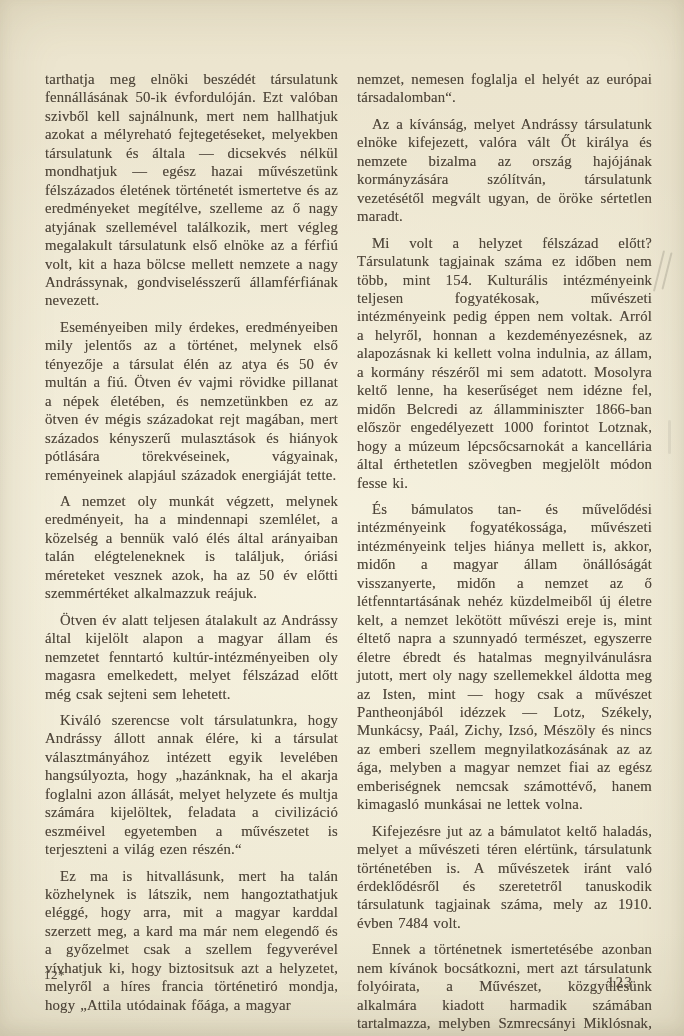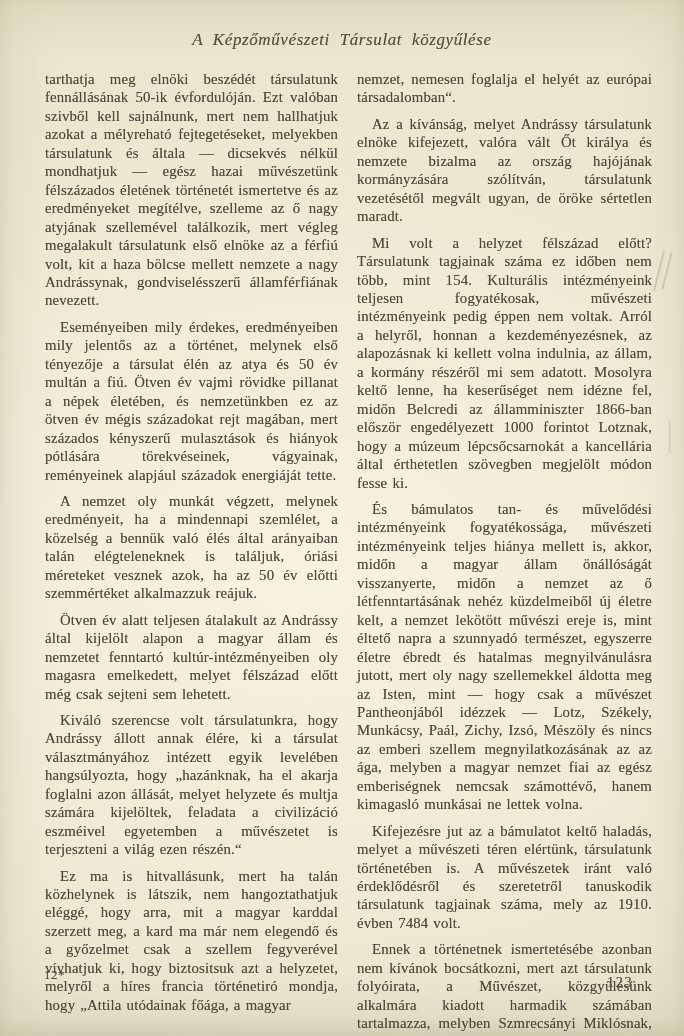--- a/index.html
+++ b/index.html
@@ -95,21 +95,20 @@
     background: #c9c4b2;
     opacity: 0.45;
     border-radius: 2px;
   }
 </style>
 </head>
 <body>
 
 <div class="page">
 
-  <div class="running-header">A Képzőművészeti Társulat közgyűlése</div>
 
   <div class="column column-left">
     <p class="continuation">tarthatja meg elnöki beszédét társulatunk fennállásának 50-ik évfordulóján. Ezt valóban szivből kell sajnálnunk, mert nem hallhatjuk azokat a mélyreható fejtegetéseket, melyekben társulatunk és általa — dicsekvés nélkül mondhatjuk — egész hazai művészetünk félszázados életének történetét ismertetve és az eredményeket megítélve, szelleme az ő nagy atyjának szellemével találkozik, mert végleg megalakult társulatunk első elnöke az a férfiú volt, kit a haza bölcse mellett nemzete a nagy Andrássynak, gondviselésszerű államférfiának nevezett.</p>
     <p>Eseményeiben mily érdekes, eredményeiben mily jelentős az a történet, melynek első tényezője a társulat élén az atya és 50 év multán a fiú. Ötven év vajmi rövidke pillanat a népek életében, és nemzetünkben ez az ötven év mégis századokat rejt magában, mert százados kényszerű mulasztások és hiányok pótlására törekvéseinek, vágyainak, reményeinek alapjául századok energiáját tette.</p>
     <p>A nemzet oly munkát végzett, melynek eredményeit, ha a mindennapi szemlélet, a közelség a bennük való élés által arányaiban talán elégteleneknek is találjuk, óriási méreteket vesznek azok, ha az 50 év előtti szemmértéket alkalmazzuk reájuk.</p>
     <p>Ötven év alatt teljesen átalakult az Andrássy által kijelölt alapon a magyar állam és nemzetet fenntartó kultúr-intézményeiben oly magasra emelkedett, melyet félszázad előtt még csak sejteni sem lehetett.</p>
     <p>Kiváló szerencse volt társulatunkra, hogy Andrássy állott annak élére, ki a társulat választmányához intézett egyik levelében hangsúlyozta, hogy „hazánknak, ha el akarja foglalni azon állását, melyet helyzete és multja számára kijelöltek, feladata a civilizáció eszméivel egyetemben a művészetet is terjeszteni a világ ezen részén.“</p>
     <p>Ez ma is hitvallásunk, mert ha talán közhelynek is látszik, nem hangoztathatjuk eléggé, hogy arra, mit a magyar karddal szerzett meg, a kard ma már nem elegendő és a győzelmet csak a szellem fegyverével vívhatjuk ki, hogy biztositsuk azt a helyzetet, melyről a híres francia történetiró mondja, hogy „Attila utódainak főága, a magyar</p>
   </div>
 

